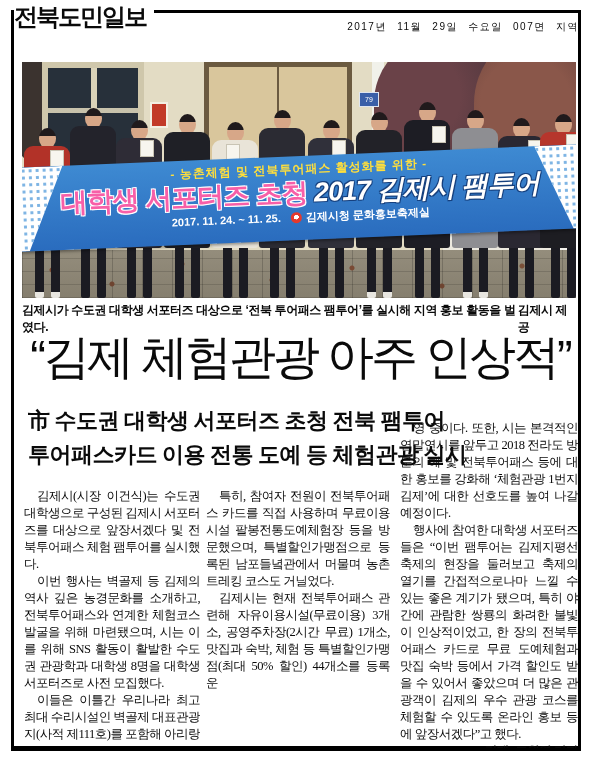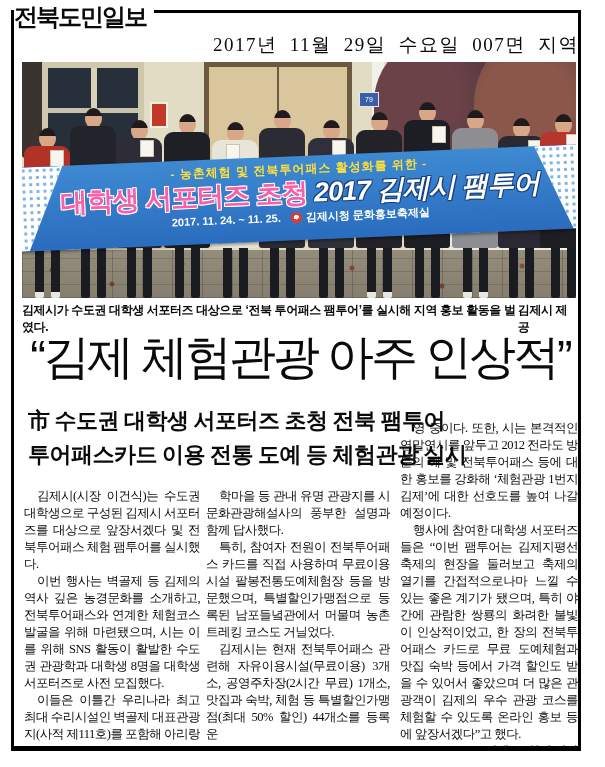--- a/index.html
+++ b/index.html
@@ -4,22 +4,22 @@
 <style>
   html,body{margin:0;padding:0;background:#fff;}
   .page{position:relative;width:605px;height:767px;background:#fff;overflow:hidden;
         font-family:"Liberation Serif",serif;color:#0a0a0a;}
   .frame{position:absolute;left:11px;top:10px;width:570px;height:741px;
          border:3px solid #000;border-bottom-width:5px;box-sizing:border-box;z-index:1;}
   
   .masthead{position:absolute;left:14px;top:4px;z-index:6;background:#fff;
             font-family:"Liberation Sans",sans-serif;font-weight:900;font-size:24px;
             letter-spacing:-2px;line-height:1.05;padding-right:8px;}
-  .dateline{position:absolute;right:26px;top:32px;z-index:6;font-size:19px;
-            letter-spacing:1.5px;word-spacing:6px;font-family:Liberation Serif, serif;}
+  .dateline{position:absolute;right:26px;top:20px;z-index:6;font-size:10px;
+            letter-spacing:1.5px;word-spacing:6px;font-family:Liberation Sans, sans-serif;}
   
   .photo{position:absolute;left:22px;top:62px;width:554px;height:236px;overflow:hidden;
          background:linear-gradient(90deg,#e3dcc4 0 76%,#ece9df 76% 96%,#f3f2ec 96% 100%);z-index:2;}
   .tree-left{position:absolute;left:-14px;top:-16px;width:74px;height:120px;background:#3b332f;border-radius:45%;}
   .window1{position:absolute;left:20px;top:0;width:102px;height:112px;background:
       linear-gradient(90deg,transparent 0 48%,#d9d2b8 48% 54%,transparent 54%),
       linear-gradient(0deg,transparent 0 55%,rgba(217,210,184,.9) 55% 60%,transparent 60%),#27303a;
       border:6px solid #cfc7ab;box-sizing:border-box;}
   .red-sign{position:absolute;left:128px;top:40px;width:14px;height:22px;background:#c23a28;border:2px solid #f3efe2;}
   .door{position:absolute;left:182px;top:0;width:148px;height:172px;background:
@@ -243,22 +243,21 @@
     <div>市 수도권 대학생 서포터즈 초청 전북 팸투어</div>
     <div>투어패스카드 이용 전통 도예 등 체험관광 실시</div>
   </div>
 
   <div id="col1" class="col">
     <p>김제시(시장 이건식)는 수도권 대학생으로 구성된 김제시 서포터즈를 대상으로 앞장서겠다 및 전북투어패스 체험 팸투어를 실시했다.</p>
     <p>이번 행사는 벽골제 등 김제의 역사 깊은 농경문화를 소개하고, 전북투어패스와 연계한 체험코스 발굴을 위해 마련됐으며, 시는 이를 위해 SNS 활동이 활발한 수도권 관광학과 대학생 8명을 대학생 서포터즈로 사전 모집했다.</p>
     <p>이들은 이틀간 우리나라 최고 최대 수리시설인 벽골제 대표관광지(사적 제111호)를 포함해 아리랑 문</p>
   </div>
   <div id="col2" class="col">
-    <p>학마을 등 관내 유명 관광지를 시 문화관광해설사의 풍부한 설명과 함께 답사했다.</p>
     <p>특히, 참여자 전원이 전북투어패스 카드를 직접 사용하며 무료이용시설 팔봉전통도예체험장 등을 방문했으며, 특별할인가맹점으로 등록된 남포들녘관에서 머물며 농촌 트레킹 코스도 거닐었다.</p>
     <p>김제시는 현재 전북투어패스 관련해 자유이용시설(무료이용) 3개소, 공영주차장(2시간 무료) 1개소, 맛집과 숙박, 체험 등 특별할인가맹점(최대 50% 할인) 44개소를 등록 운</p>
   </div>
   <div id="col3" class="col">
-    <p>영 중이다. 또한, 시는 본격적인 연말연시를 앞두고 2012 전라도 방문의 해 및 전북투어패스 등에 대한 홍보를 강화해 ‘체험관광 1번지 김제’에 대한 선호도를 높여 나갈 예정이다.</p>
+    <p>영 중이다. 또한, 시는 본격적인 연말연시를 앞두고 2018 전라도 방문의 해 및 전북투어패스 등에 대한 홍보를 강화해 ‘체험관광 1번지 김제’에 대한 선호도를 높여 나갈 예정이다.</p>
     <p>행사에 참여한 대학생 서포터즈들은 “이번 팸투어는 김제지평선축제의 현장을 둘러보고 축제의 열기를 간접적으로나마 느낄 수 있는 좋은 계기가 됐으며, 특히 야간에 관람한 쌍룡의 화려한 불빛이 인상적이었고, 한 장의 전북투어패스 카드로 무료 도예체험과 맛집 숙박 등에서 가격 할인도 받을 수 있어서 좋았으며 더 많은 관광객이 김제의 우수 관광 코스를 체험할 수 있도록 온라인 홍보 등에 앞장서겠다”고 했다.</p>
     <p class="byline">김제=조원영 기자</p>
   </div>
 </div>
 
 </body></html>

